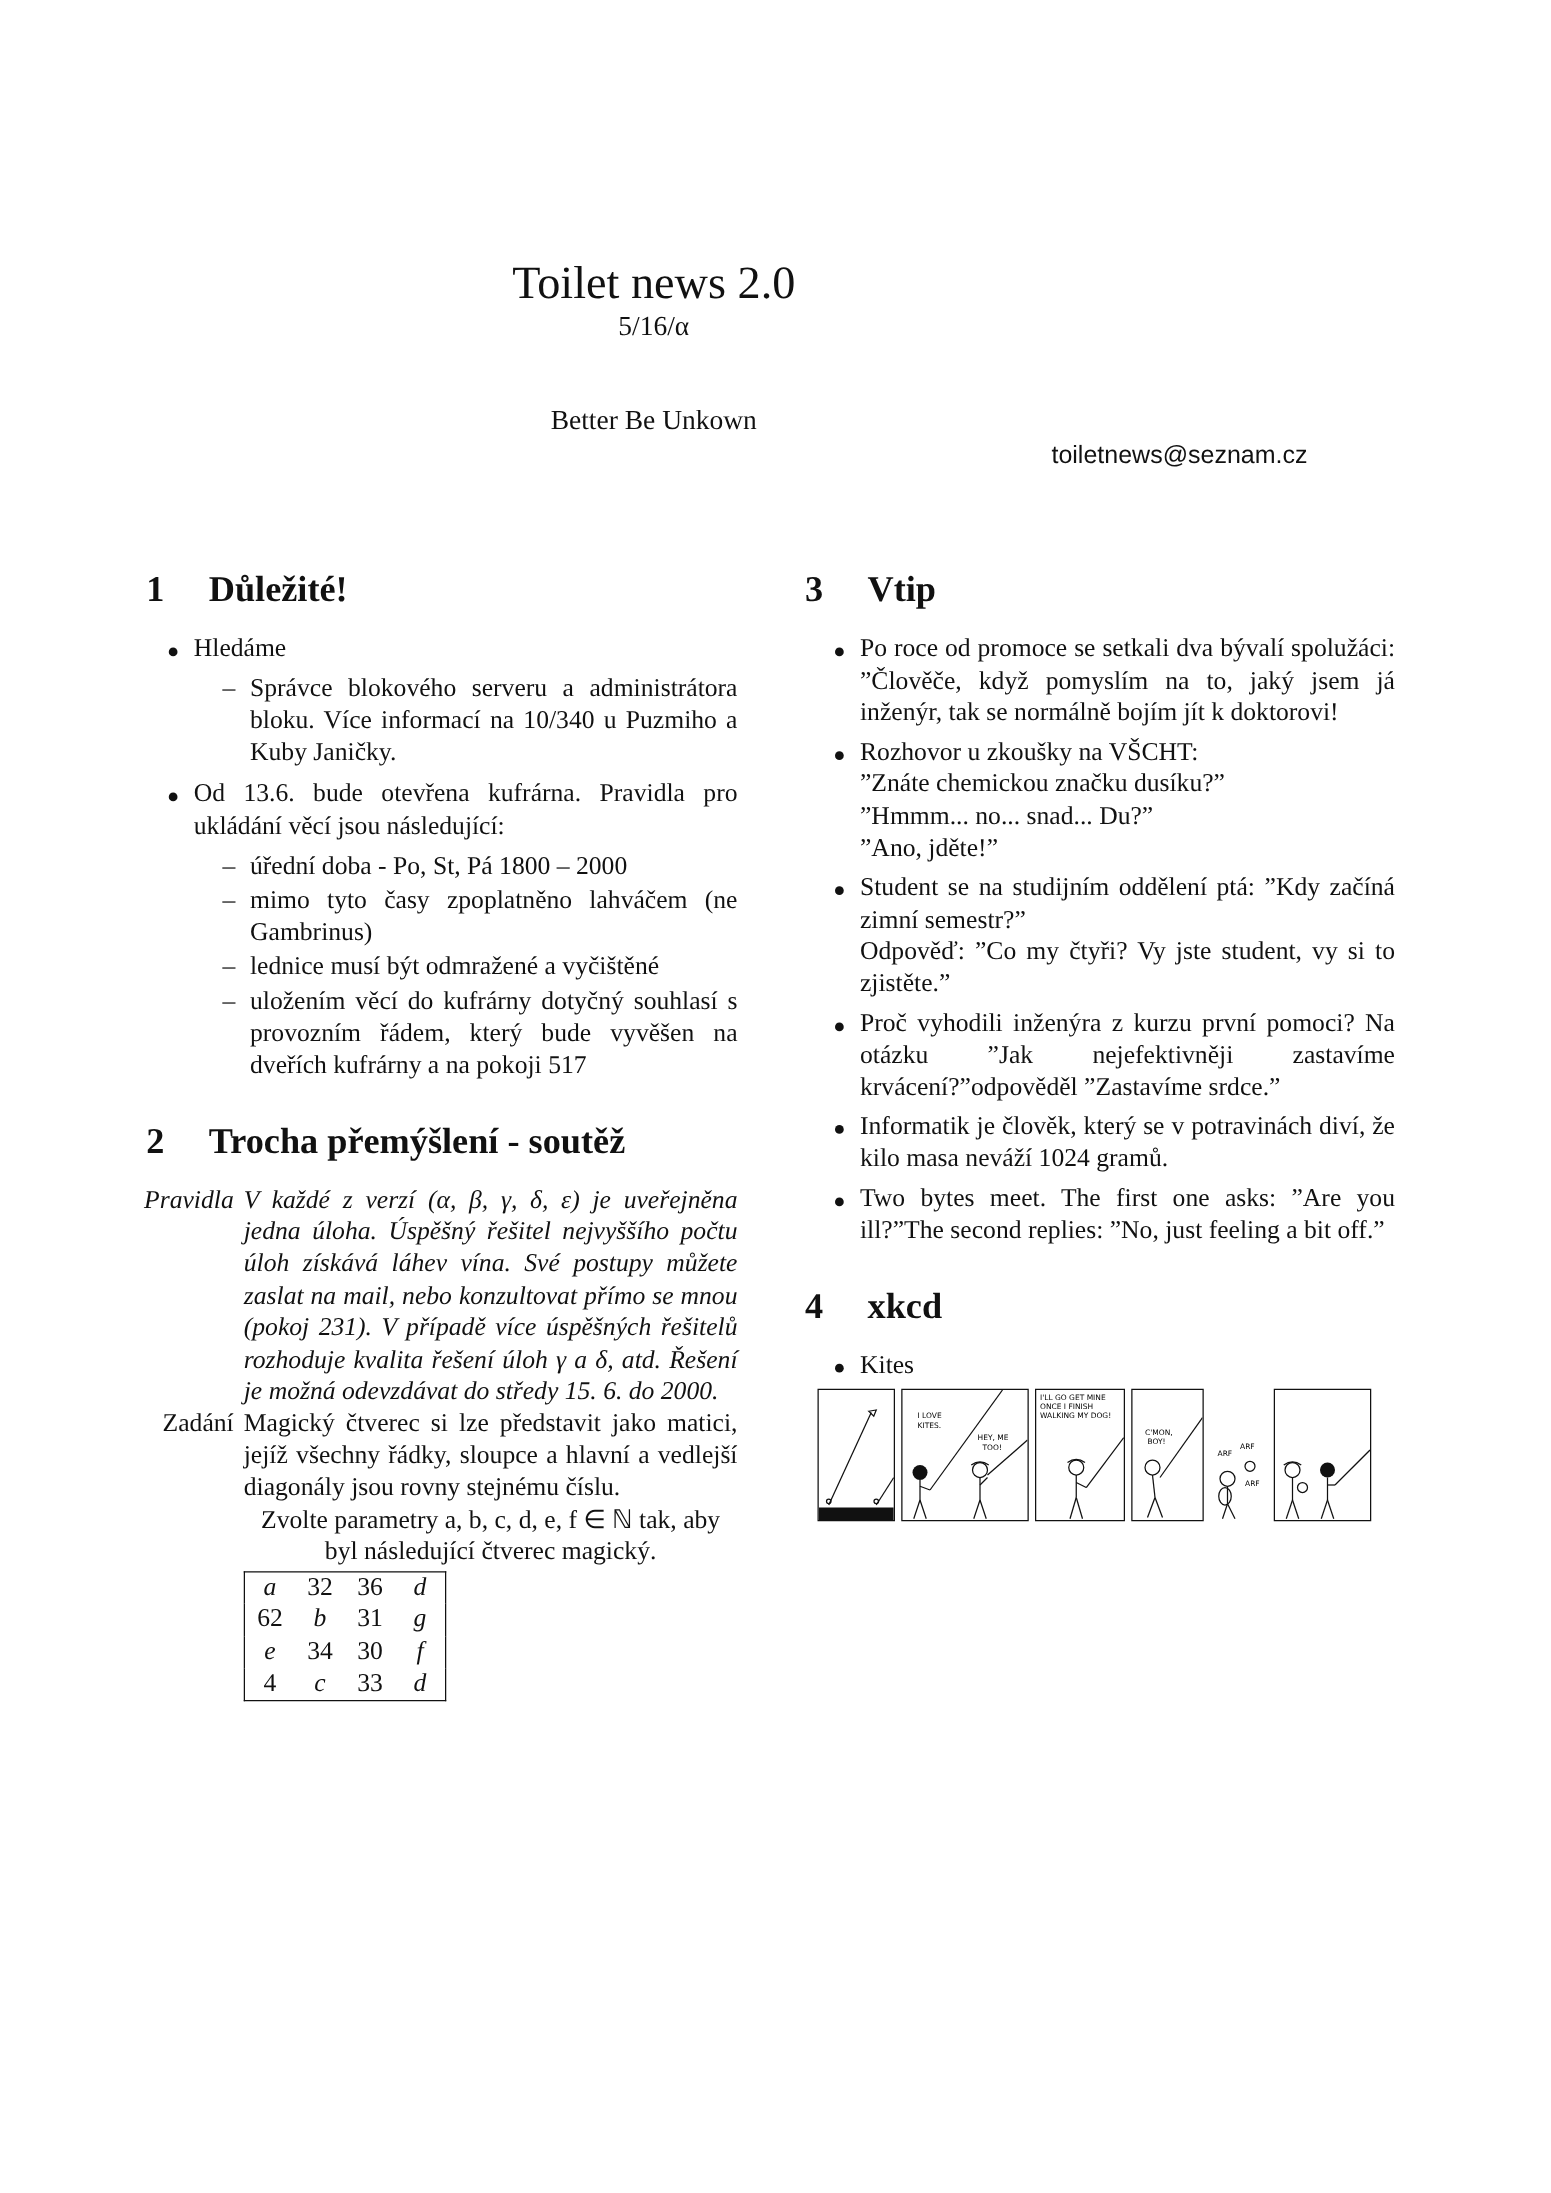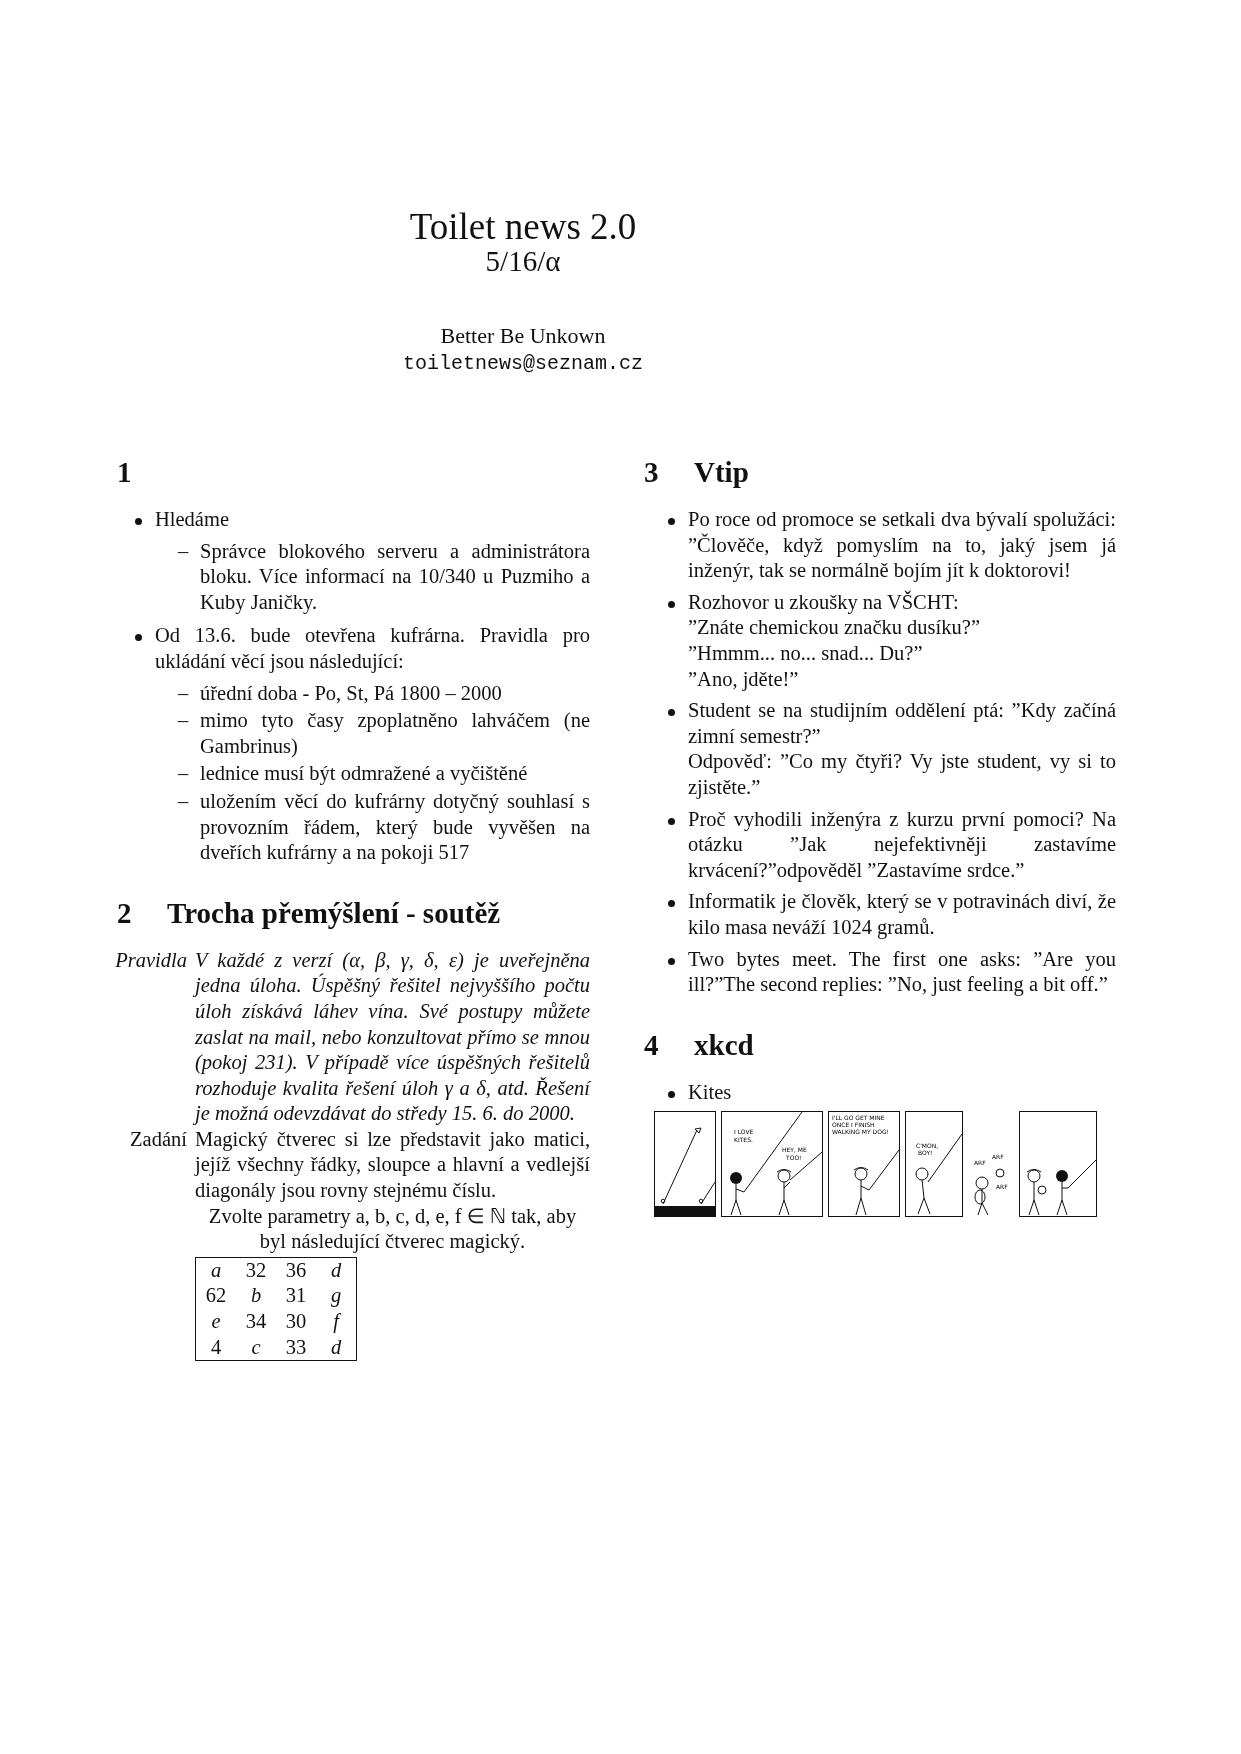--- a/index.html
+++ b/index.html
@@ -4,23 +4,23 @@
 <style>
   html, body { margin: 0; padding: 0; background: #ffffff; }
   body {
     width: 1241px; height: 1754px; position: relative; overflow: hidden;
     font-family: "DejaVu Serif", "Liberation Serif", serif;
     color: #111111;
   }
 
   #title-block { position: absolute; left: 0; width: 1046px; top: 206px; text-align: center; }
   #doc-title { font-family: "Liberation Serif", serif; font-size: 37px; line-height: 42px; }
-  #doc-subtitle { font-family: "Liberation Serif", serif; font-size: 29px; line-height: 26px; margin-top: 0px; }
+  #doc-subtitle { font-family: "Liberation Serif", serif; font-size: 22px; line-height: 26px; margin-top: 0px; }
   #doc-author { font-family: "Liberation Serif", serif; font-size: 22px; line-height: 28px; margin-top: 48px; }
-  #doc-email { font-family: Liberation Mono, monospace; font-size: 20px; line-height: 28px; }
+  #doc-email { font-family: Liberation Sans, sans-serif; font-size: 20px; line-height: 28px; text-align: right; }
 
   .col { position: absolute; top: 455px; font-family: "Liberation Serif", serif; font-size: 20.5px; line-height: 25.6px; }
   #col-left { left: 125px; width: 465px; }
   #col-right { left: 646px; width: 470px; }
 
   .section-head { font-weight: bold; font-size: 29px; line-height: 34px; display: flex; margin-bottom: 18px; }
   .section-head .num { width: 50px; flex: none; }
   .section-head .sec-title { flex: 1; }
 
   ul.bul { list-style: none; margin: 0; padding: 0 0 0 30px; }
@@ -54,20 +54,21 @@
   <div id="doc-title">Toilet news 2.0</div>
   <div id="doc-subtitle">5/16/α</div>
   <div id="doc-author">Better Be Unkown</div>
   <div id="doc-email">toiletnews@seznam.cz</div>
 </div>
 
 <div class="col" id="col-left">
 
   <div class="section-head" style="margin-left:-8px;">
     <span class="num">1</span>
+    <span class="sec-title">Důležité!</span>
   </div>
   <ul class="bul">
     <li>
       <span>Hledáme</span>
       <ul class="dash">
         <li>Správce blokového serveru a administrátora bloku. Více informací na 10/340 u Puzmiho a Kuby Janičky.</li>
       </ul>
     </li>
     <li style="margin-top:8px;">
       <span>Od 13.6. bude otevřena kufrárna. Pravidla pro ukládání věcí jsou následující:</span>

